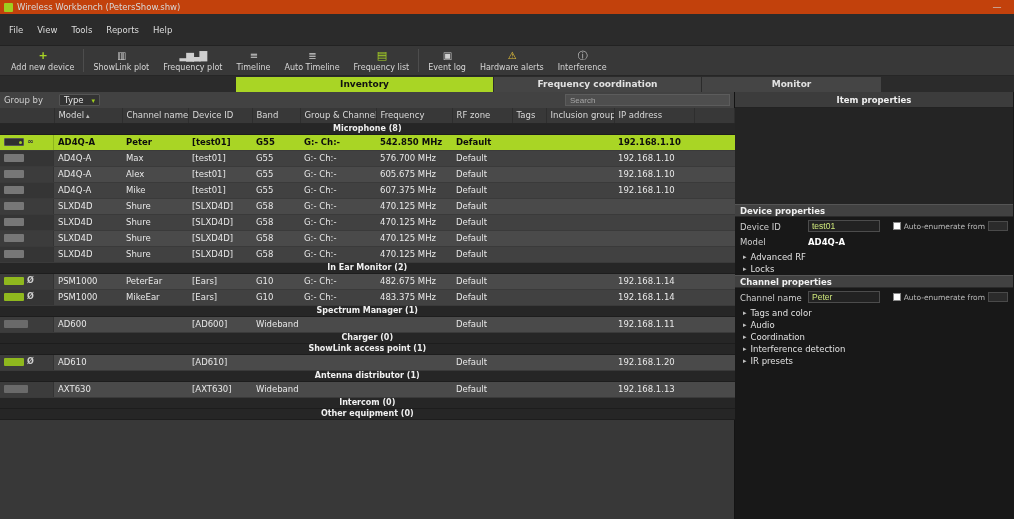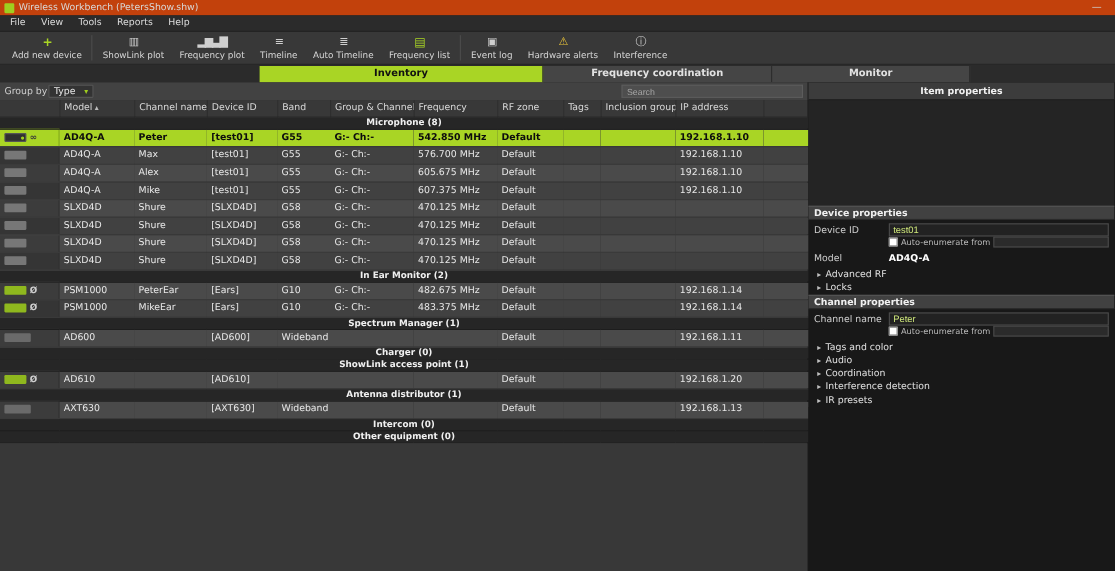--- a/index.html
+++ b/index.html
@@ -8,21 +8,21 @@
     -webkit-font-smoothing:antialiased; }
   .app { width:1014px; height:519px; display:flex; flex-direction:column; }
 
   
   .titlebar { height:14px; background:#c2410c; display:flex; align-items:center; padding:0 4px; flex:0 0 auto; }
   .app-icon { width:9px; height:9px; background:#9fce1f; border-radius:1px; margin-right:4px; display:inline-block; }
   .title-text { font-size:8.5px; color:#d8d8d8; flex:1; }
   .win-btn { width:26px; text-align:center; color:#cfcfcf; font-size:9px; cursor:default; }
 
   
-  .menubar { height:15px; background:#2b2b2b; display:flex; align-items:center; padding-left:2px; flex:0 0 auto; border-bottom:1px solid #222; }
+  .menubar { height:32px; background:#2b2b2b; display:flex; align-items:center; padding-left:2px; flex:0 0 auto; border-bottom:1px solid #222; }
   .menu-item { padding:0 7px; font-size:8.5px; color:#dcdcdc; }
 
   
   .toolbar { height:30px; background:#383838; display:flex; align-items:stretch; padding-left:4px; flex:0 0 auto; border-bottom:1px solid #262626; }
   .tool-btn { display:flex; flex-direction:column; align-items:center; justify-content:center; padding:1px 7px; min-width:46px; }
   .tb-icon { height:13px; line-height:13px; font-size:10px; color:#cfcfcf; letter-spacing:-1px; }
   .tb-icon.green { color:#a9d525; font-weight:bold; font-size:11px; }
   .tb-icon.warn { color:#e8c33a; }
   .tb-label { font-size:8px; color:#d6d6d6; margin-top:1px; white-space:nowrap; }
   .tool-sep { width:1px; background:#4d4d4d; margin:3px 2px; }
@@ -34,21 +34,21 @@
   .tab.t0 { width:258px; } .tab.t1 { width:208px; } .tab.t2 { width:180px; }
   .tab.active { background:#a9d525; color:#111; }
 
   
   .main { flex:1; display:flex; min-height:0; }
   .left-pane { width:735px; display:flex; flex-direction:column; border-right:1px solid #141414; background:#383838; }
   .right-pane { width:278px; background:#181818; display:flex; flex-direction:column; }
 
   
   .filter-row { height:16px; background:#424242; display:flex; align-items:center; padding:0 4px; flex:0 0 auto; }
-  .groupby-label { color:#cfcfcf; font-size:8.5px; margin-right:1px; }
+  .groupby-label { color:#cfcfcf; font-size:8.5px; margin-right:16px; }
   .groupby-select { background:#333; border:1px solid #555; color:#e6e6e6; font-size:8.5px; padding:0 4px; height:12px; line-height:11px; border-radius:1px; }
   .groupby-select .arrow { color:#9fce1f; margin-left:8px; font-size:7px; }
   .filter-spacer { flex:1; }
   .search-input { width:165px; height:12px; background:#4e4e4e; border:1px solid #5c5c5c; color:#cfcfcf; font-size:8px; padding:0 4px; outline:none; }
   .search-input::placeholder { color:#a5a5a5; }
 
   
   .table-wrap { flex:0 0 auto; }
   table { border-collapse:collapse; table-layout:fixed; width:735px; }
   th { background:#383838; color:#d9d9d9; font-size:8.5px; font-weight:normal; text-align:left; height:15px; padding:0 4px; border-right:1px solid #2e2e2e; border-bottom:1px solid #272727; white-space:nowrap; overflow:hidden;margin-top:36px; }
@@ -70,21 +70,21 @@
   tr.data-row:not(.selected) .badge { color:#cfcfcf; }
 
   .left-fill { flex:1; background:#383838; }
 
   
   .panel-title { height:16px; background:#3c3c3c; color:#f0f0f0; font-weight:bold; font-size:8.5px; text-align:center; line-height:16px; border-bottom:1px solid #222; flex:0 0 auto; }
   .sec-header { height:13px; background:#414141; color:#f0f0f0; font-size:8.5px; font-weight:bold; line-height:13px; padding-left:5px; border-top:1px solid #555; border-bottom:1px solid #2a2a2a; flex:0 0 auto; }
   .presets-area { height:96px; background:#242424; flex:0 0 auto; }
   .prop-row { display:flex; padding:3px 5px 0 5px; align-items:flex-start; }
   .prop-label { width:68px; color:#cfcfcf; font-size:8.5px; padding-top:2px; flex:0 0 auto; }
-  .prop-value-col { flex:1; display:flex; flex-direction:column; gap:0; }
+  .prop-value-col { flex:1; display:flex; gap:13px; }
   .text-input { width:100%; height:12px; background:#222; border:1px solid #4c4c4c; color:#cfe87b; font-size:8.5px; padding:0 3px; outline:none; }
   .auto-enum { display:flex; align-items:center; gap:3px; }
   .cb { width:8px; height:8px; background:#fff; border:1px solid #888; flex:0 0 auto; }
   .auto-enum-label { color:#b9b9b9; font-size:7.5px; white-space:nowrap; }
   .mini-input { flex:1; height:10px; background:#2b2b2b; border:1px solid #4a4a4a; min-width:20px; }
   .model-value { color:#ffffff; font-weight:bold; font-size:8.5px; padding-top:2px; }
   .expander { display:flex; align-items:center; gap:4px; height:12px; padding-left:8px; color:#e0e0e0; font-size:8.5px; }
   .expander .tri { color:#bfbfbf; font-size:7px; }
   .right-fill { flex:1; background:#181818; }
   .pad-b { padding-bottom:4px; }

